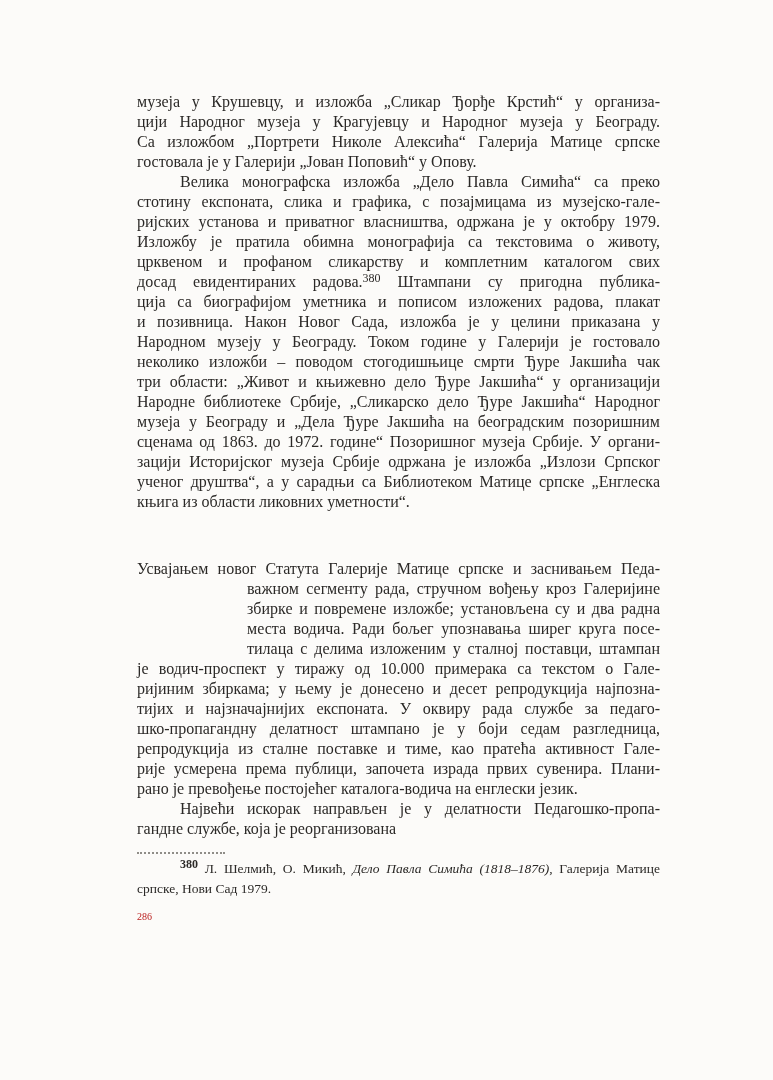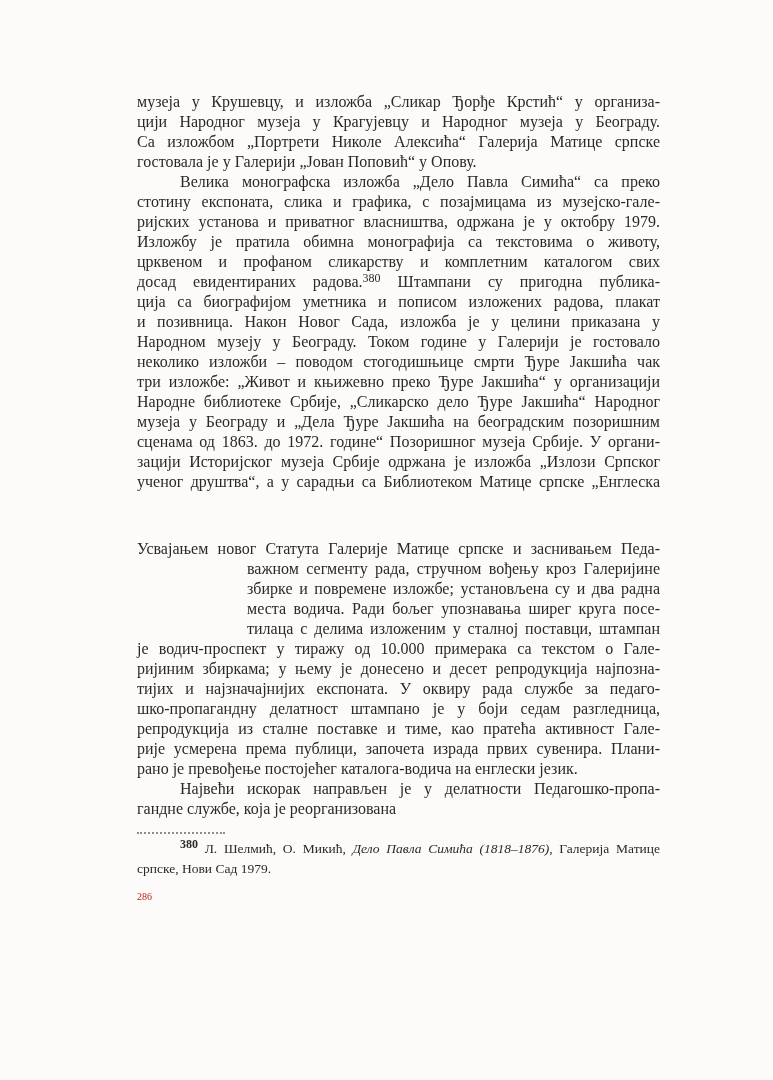--- a/index.html
+++ b/index.html
@@ -84,26 +84,27 @@
         <div class="line ind1">Велика монографска изложба „Дело Павла Симића“ са преко</div>
         <div class="line ind0">стотину експоната, слика и графика, с позајмицама из музејско-гале-</div>
         <div class="line ind0">ријских установа и приватног власништва, одржана је у октобру 1979.</div>
         <div class="line ind0">Изложбу је пратила обимна монографија са текстовима о животу,</div>
         <div class="line ind0">црквеном и профаном сликарству и комплетним каталогом свих</div>
         <div class="line ind0">досад евидентираних радова.<sup>380</sup> Штампани су пригодна публика-</div>
         <div class="line ind0">ција са биографијом уметника и пописом изложених радова, плакат</div>
         <div class="line ind0">и позивница. Након Новог Сада, изложба је у целини приказана у</div>
         <div class="line ind0">Народном музеју у Београду. Током године у Галерији је гостовало</div>
         <div class="line ind0">неколико изложби – поводом стогодишњице смрти Ђуре Јакшића чак</div>
-        <div class="line ind0">три изложбе: „Живот и књижевно преко Ђуре Јакшића“ у организацији</div>
+        <div class="line ind0">три области: „Живот и књижевно дело Ђуре Јакшића“ у организацији</div>
         <div class="line ind0">Народне библиотеке Србије, „Сликарско дело Ђуре Јакшића“ Народног</div>
         <div class="line ind0">музеја у Београду и „Дела Ђуре Јакшића на београдским позоришним</div>
         <div class="line ind0">сценама од 1863. до 1972. године“ Позоришног музеја Србије. У органи-</div>
         <div class="line ind0">зацији Историјског музеја Србије одржана је изложба „Излози Српског</div>
         <div class="line ind0">ученог друштва“, а у сарадњи са Библиотеком Матице српске „Енглеска</div>
+        <div class="line ind0 last">књига из области ликовних уметности“.</div>
       </div>
 
     <div class="block block-2">
       <div id="block-2-lines">
           <div class="line ind0">Усвајањем новог Статута Галерије Матице српске и заснивањем Педа-</div>
           <div class="line ind2">важном сегменту рада, стручном вођењу кроз Галеријине</div>
           <div class="line ind2">збирке и повремене изложбе; установљена су и два радна</div>
           <div class="line ind2">места водича. Ради бољег упознавања ширег круга посе-</div>
           <div class="line ind2">тилаца с делима изложеним у сталној поставци, штампан</div>
           <div class="line ind0">је водич-проспект у тиражу од 10.000 примерака са текстом о Гале-</div>

